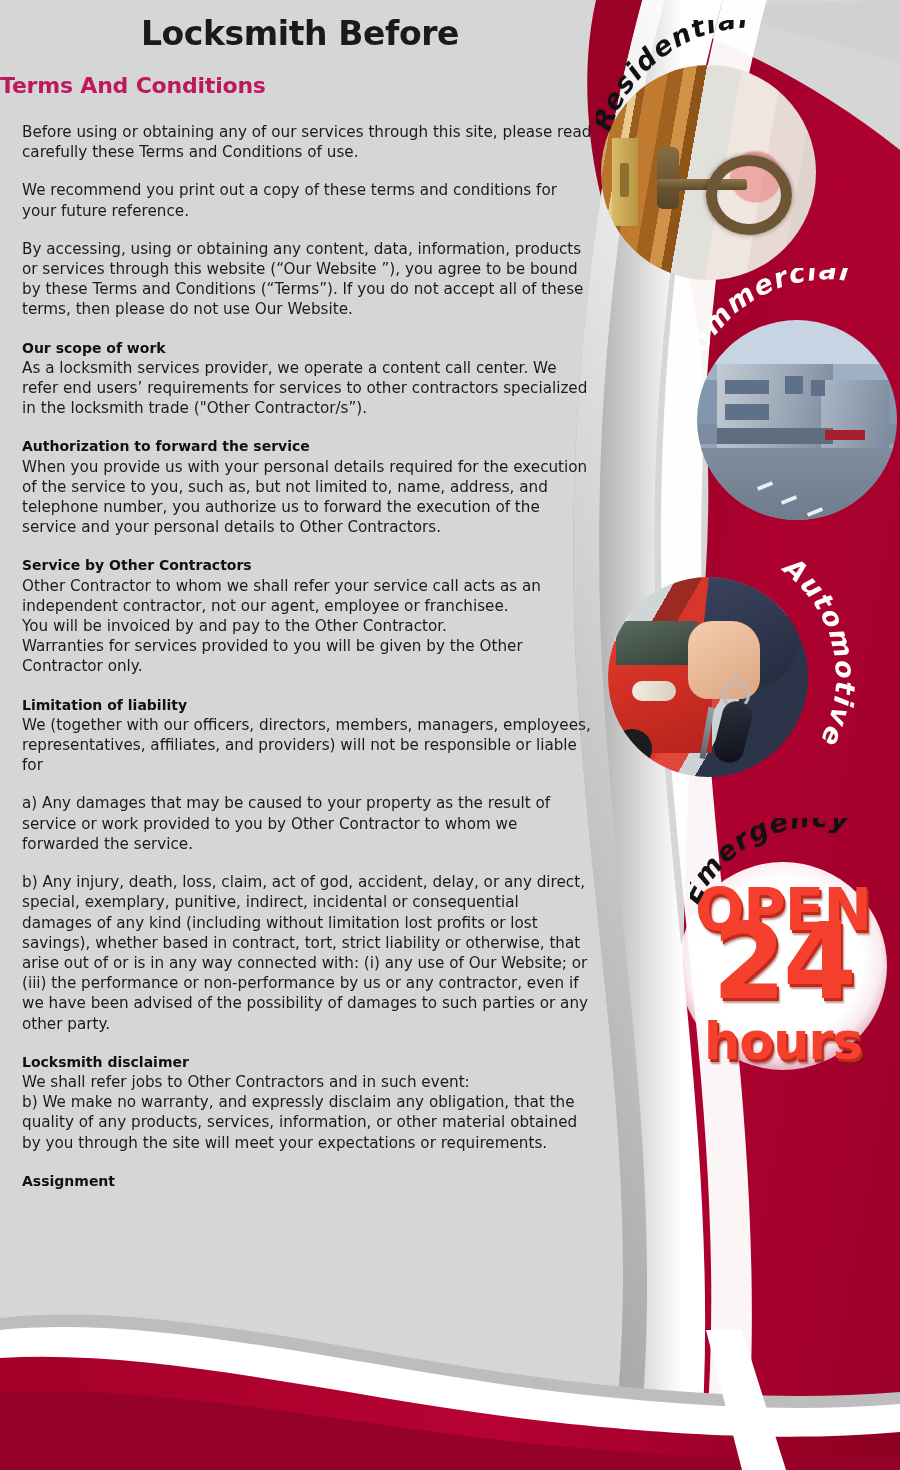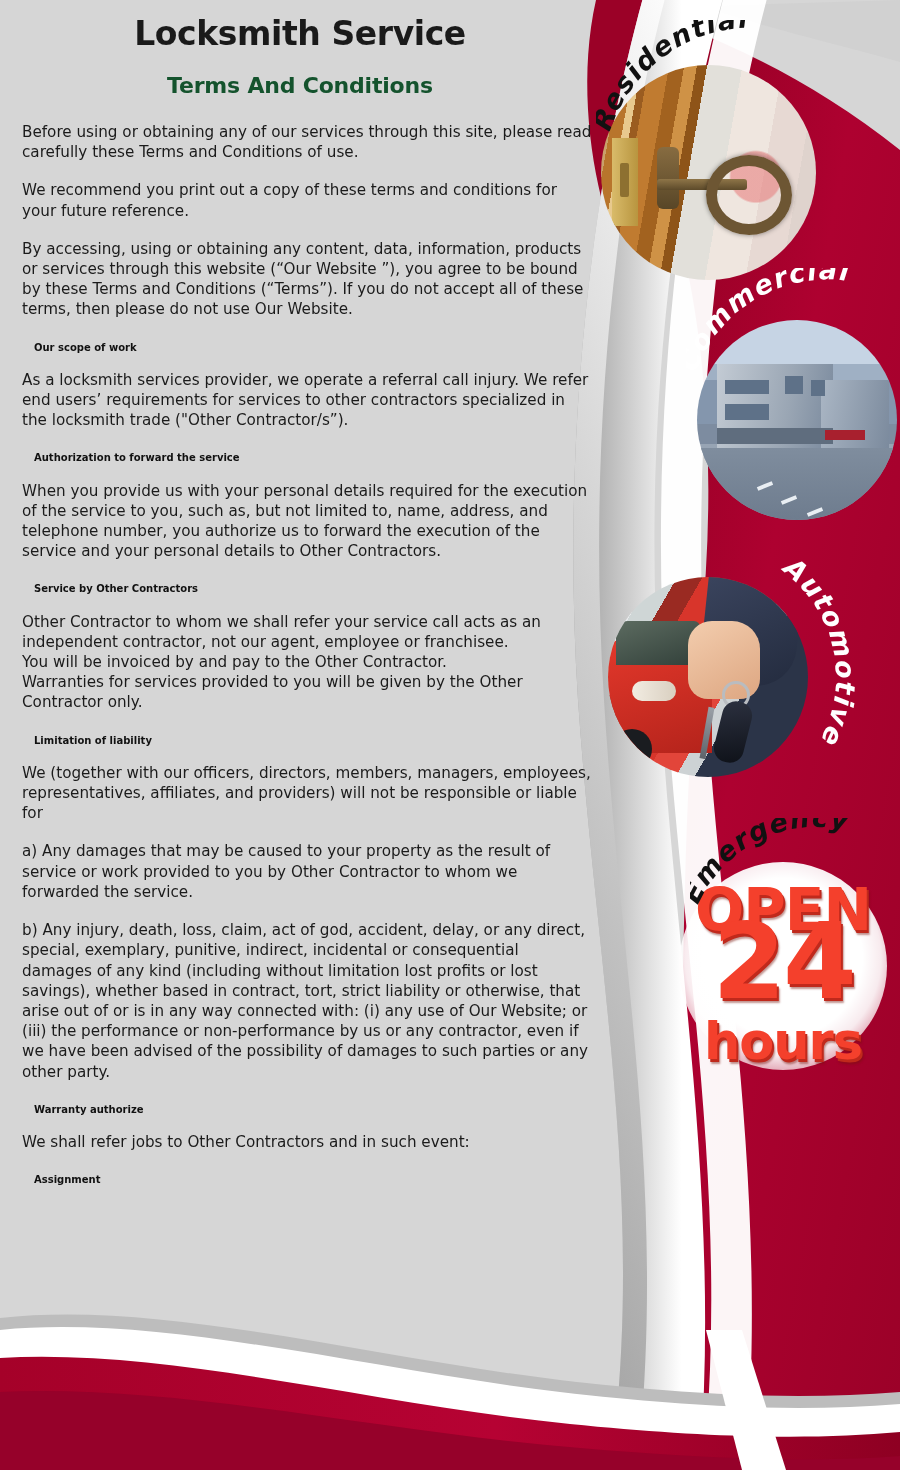--- a/index.html
+++ b/index.html
@@ -38,43 +38,42 @@
     text-align: center;
     font-size: 33px;
     font-weight: bold;
     letter-spacing: -0.4px;
     color: #1a1a1a;
     font-family: "DejaVu Sans", "Liberation Sans", sans-serif;
   }
   .subtitle {
     margin: 0;
     padding-top: 20px;
-    text-align: center;
     font-size: 22px;
     font-weight: bold;
     letter-spacing: -0.2px;
-    color: #14532d;
+    color: #be185d;
     font-family: "DejaVu Sans", "Liberation Sans", sans-serif;
   }
 
   .body-area {
     padding: 24px 0 0 22px;
     width: 570px;
   }
   .para {
     margin: 0 0 18px 0;
     font-size: 15.2px;
     line-height: 20.2px;
     color: #1b1b1b;
     font-family: "DejaVu Sans", "Liberation Sans", sans-serif;
   }
   .para.tight { margin-bottom: 0; }
   .sec-head {
-    margin: 12px;
-    font-size: 10px;
+    margin: 0;
+    font-size: 14px;
     line-height: 20.2px;
     font-weight: bold;
     color: #111;
   }
   .sec-block { margin: 0 0 18px 0; }
 
   
   .photo {
     position: absolute;
     border-radius: 50%;
@@ -376,32 +375,32 @@
     <path d="M0,1392
              C180,1384 380,1432 580,1448
              C720,1460 820,1462 900,1456
              L900,1470 L0,1470 Z" fill="#96012a"></path>
 
     <path d="M706,1330 L742,1330 L786,1470 L742,1470 Z" fill="#ffffff"></path>
   </svg>
 
   <div id="content">
 
-    <h1 class="title">Locksmith Service</h1>
+    <h1 class="title">Locksmith Before</h1>
     <h2 class="subtitle">Terms And Conditions</h2>
 
     <div class="body-area">
 
       <p class="para">Before using or obtaining any of our services through this site, please read carefully these Terms and Conditions of use.</p>
       <p class="para">We recommend you print out a copy of these terms and conditions for your future reference.</p>
       <p class="para">By accessing, using or obtaining any content, data, information, products or services through this website (“Our Website ”), you agree to be bound by these Terms and Conditions (“Terms”). If you do not accept all of these terms, then please do not use Our Website.</p>
 
       <div class="sec-block">
         <div class="sec-head">Our scope of work</div>
-        <div class="para tight">As a locksmith services provider, we operate a referral call injury. We refer end users’ requirements for services to other contractors specialized in the locksmith trade ("Other Contractor/s”).</div>
+        <div class="para tight">As a locksmith services provider, we operate a content call center. We refer end users’ requirements for services to other contractors specialized in the locksmith trade ("Other Contractor/s”).</div>
       </div>
 
       <div class="sec-block">
         <div class="sec-head">Authorization to forward the service</div>
         <div class="para tight">When you provide us with your personal details required for the execution of the service to you, such as, but not limited to, name, address, and telephone number, you authorize us to forward the execution of the service and your personal details to Other Contractors.</div>
       </div>
 
       <div class="sec-block">
         <div class="sec-head">Service by Other Contractors</div>
         <div class="para tight" style="white-space:pre-line">Other Contractor to whom we shall refer your service call acts as an independent contractor, not our agent, employee or franchisee.
@@ -411,22 +410,23 @@
 
 
       <div class="sec-block">
         <div class="sec-head">Limitation of liability</div>
         <div class="para">We (together with our officers, directors, members, managers, employees, representatives, affiliates, and providers) will not be responsible or liable for</div>
         <div class="para">a) Any damages that may be caused to your property as the result of service or work provided to you by Other Contractor to whom we forwarded the service.</div>
         <div class="para tight">b) Any injury, death, loss, claim, act of god, accident, delay, or any direct, special, exemplary, punitive, indirect, incidental or consequential damages of any kind (including without limitation lost profits or lost savings), whether based in contract, tort, strict liability or otherwise, that arise out of or is in any way connected with: (i) any use of Our Website; or (iii) the performance or non-performance by us or any contractor, even if we have been advised of the possibility of damages to such parties or any other party.</div>
       </div>
 
       <div class="sec-block" style="margin-top:18px">
-        <div class="sec-head">Warranty authorize</div>
+        <div class="sec-head">Locksmith disclaimer</div>
         <div class="para tight">We shall refer jobs to Other Contractors and in such event:</div>
+        <div class="para tight">b) We make no warranty, and expressly disclaim any obligation, that the quality of any products, services, information, or other material obtained by you through the site will meet your expectations or requirements.</div>
       </div>
 
       <div class="sec-block" style="margin-top:18px">
         <div class="sec-head">Assignment</div>
       </div>
 
     </div>
   </div>
 
   <div class="photo" id="photo-residential">

